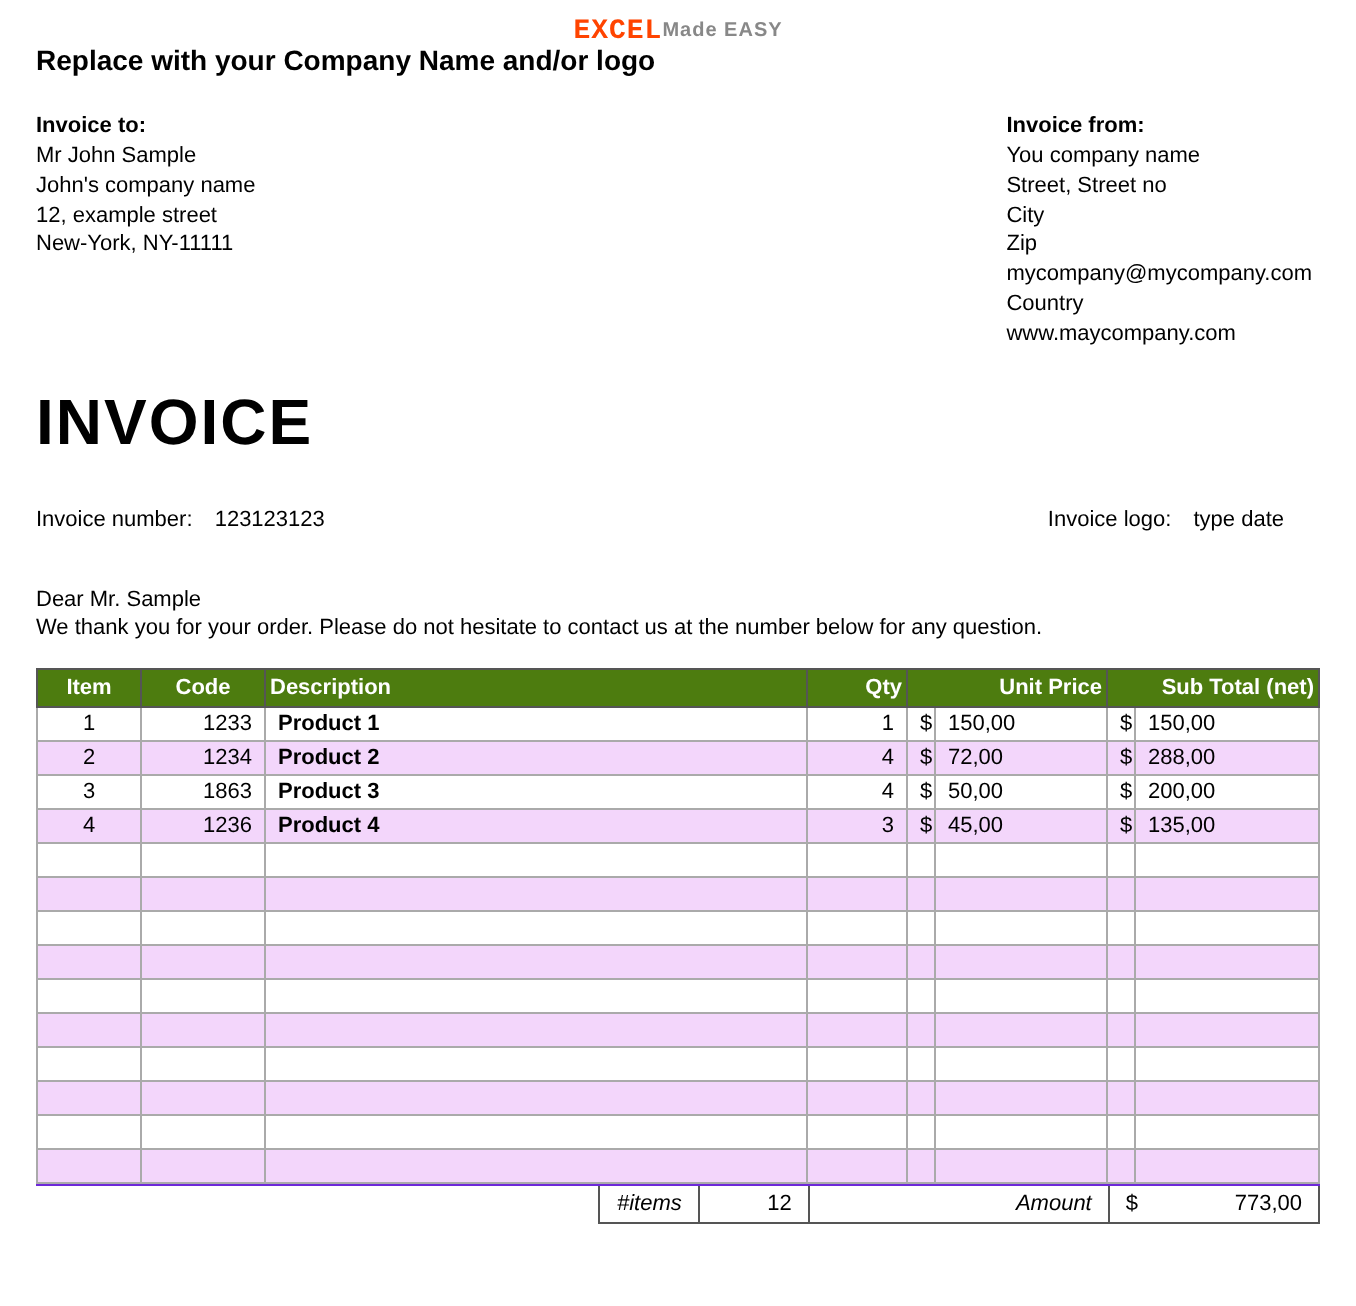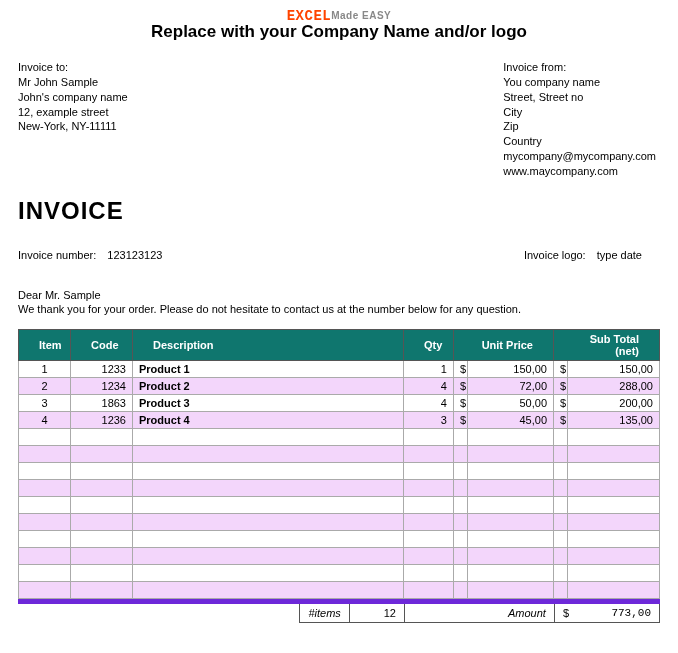--- a/index.html
+++ b/index.html
@@ -13,83 +13,82 @@
   }
   .logo-line {
     text-align: center;
     font-size: 12px;
     font-weight: bold;
     letter-spacing: 0.5px;
   }
   .logo-excel { color: #ff4400; font-size: 14px; font-family: Liberation Mono, monospace; }
   .logo-made  { color: #888; font-size: 10px; vertical-align: 1px;}
   .company-name-line {
-    text-align: center;
-    font-size: 17px;
+    font-size: 14px;
     font-weight: bold;
     margin-top: -2px;
   }
   .addresses {
     display: flex;
     justify-content: space-between;
     margin-top: 18px;
   }
   .addr-block { line-height: 1.35; }
-  .addr-title { font-weight: normal; }
+  .addr-title { font-weight: bold; }
   .addr-right { margin-right: 4px; }
   .invoice-title {
-    font-size: 24px;
+    font-size: 32px;
     font-weight: bold;
     letter-spacing: 1px;
     margin-top: 18px;
   }
   .meta-row {
     display: flex;
     justify-content: space-between;
     margin-top: 24px;
   }
   .meta-left, .meta-right { white-space: nowrap; }
   .meta-label { margin-right: 8px; }
   .greeting { margin-top: 28px; }
   .thankyou { margin-top: 2px; }
   table.items {
     width: 100%;
     border-collapse: collapse;
     margin-top: 14px;
     table-layout: fixed;
   }
   table.items th {
-    background: #0f766e;
+    background: #4d7c0f;
     color: #fff;
     font-weight: bold;
     font-size: 11px;
-    padding: 3px 20px;
+    padding: 3px 2px;
     border: 1px solid #555;
     text-align: center;
   }
   table.items th.left { text-align: left; }
   table.items th.right { text-align: right; }
   table.items td {
     border: 1px solid #aaa;
     padding: 2px 6px;
     height: 17px;
     font-size: 11px;
   }
   tr.odd td  { background: #f3d6fb; }
   tr.even td { background: #ffffff; }
   td.c-item { text-align: center; }
   td.c-code { text-align: right; }
   td.c-desc { text-align: left; font-weight: bold; }
   td.c-qty  { text-align: right; }
   td.c-cur  { text-align: left; width: 12px; padding-right:0; }
-  td.c-num  { text-align: right; }
+  td.c-num  { }
   .totals-row {
     display: flex;
     justify-content: flex-end;
-    border-top: 5px solid #6d28d9;
+    border-top: 1px solid #6d28d9;
     margin-top: 0;
     font-style: italic;
   }
   .totals-row .seg {
     border-right: 1px solid #555;
     border-bottom: 1px solid #555;
     padding: 3px 8px;
     font-size: 11px;
   }
   .totals-row .seg.first { border-left: 1px solid #555; }
@@ -112,22 +111,22 @@
     <div>John's company name</div>
     <div>12, example street</div>
     <div>New-York, NY-11111</div>
   </div>
   <div class="addr-block addr-right">
     <div class="addr-title">Invoice from:</div>
     <div>You company name</div>
     <div>Street, Street no</div>
     <div>City</div>
     <div>Zip</div>
+    <div>mycompany@mycompany.com</div>
     <div>Country</div>
-    <div>mycompany@mycompany.com</div>
     <div>www.maycompany.com</div>
   </div>
 </div>
 
 <div class="invoice-title">INVOICE</div>
 
 <div class="meta-row">
   <div class="meta-left">
     <span class="meta-label">Invoice number:</span>
     <span>123123123</span>
@@ -304,14 +303,14 @@
         <td class="c-num"></td>
       </tr>
     </tbody>
 </table>
 
 <div class="totals-row">
   <div class="seg first">#items</div>
   <div class="seg"><span class="val">12</span></div>
   <div class="seg" style="min-width:150px;text-align:right;">Amount</div>
   <div class="seg cur">$</div>
-  <div class="seg" style="border-left:none;font-family:Liberation Mono, monospace;"><span class="val amount-val">773,00</span></div>
+  <div class="seg" style="border-left:none;"><span class="val amount-val">773,00</span></div>
 </div>
 
 </body></html>

